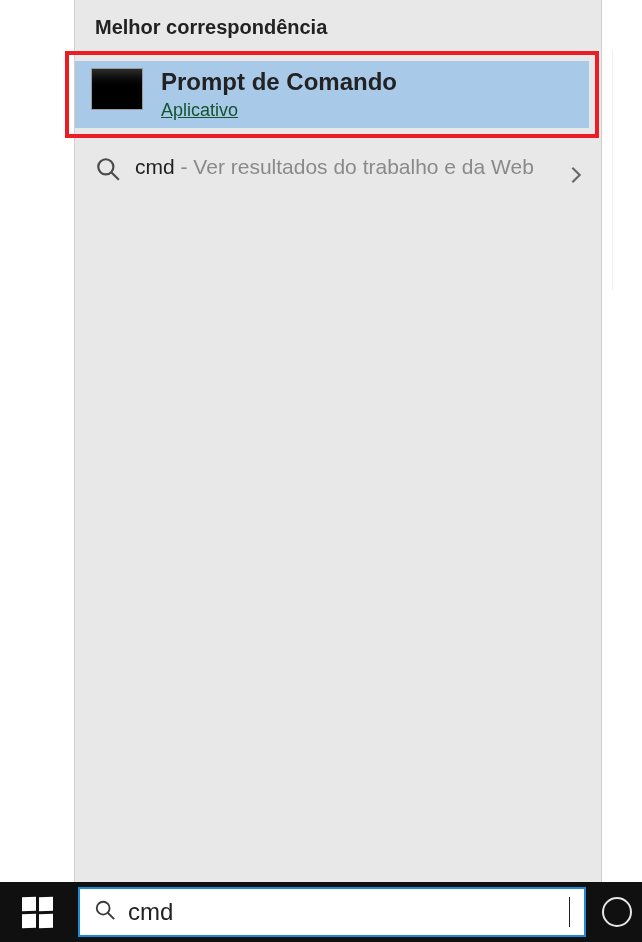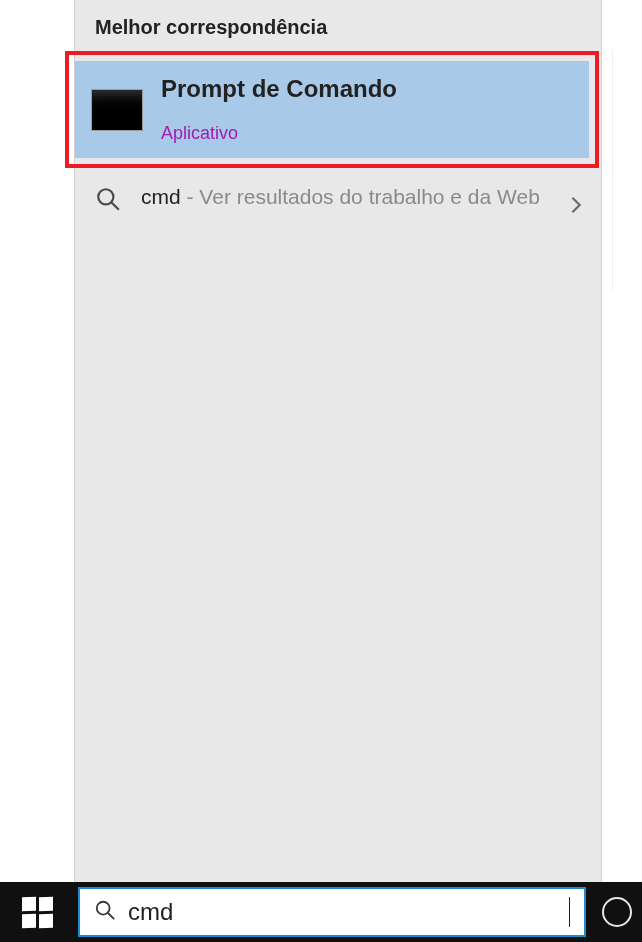--- a/index.html
+++ b/index.html
@@ -39,42 +39,41 @@
 
     .best-match{
       margin:0 0 0 -10px;
       width:534px;
       padding:6px;
       border:4px solid #ec1c24;
     }
     .best-match-inner{
       background:#a9c9e8;
       display:flex;
-      align-items:center;
       gap:18px;
-      padding:14px 16px;
+      padding:7px 16px;
       cursor:pointer;
     }
     .cmd-icon{
       width:52px; height:42px;
       background:#000;
       border:1px solid #9a9a9a;
       box-shadow: inset 0 14px 14px -10px #3d3d3d;
     }
     .bm-text .title{
       font-size:24px; font-weight:600; color:#222;
     }
     .bm-text .sub{
-      font-size:18px; color:#a21caf; margin-top:20px;
+      font-size:18px; color:#14532d; margin-top:4px;text-decoration:underline;
     }
 
     .web-row{
       display:flex;
       align-items:flex-start;
-      gap:20px;
+      gap:14px;
       padding:14px 20px;
       cursor:pointer;
       position:relative;
     }
     .mag-icon{
       width:26px; height:26px;
       flex:0 0 26px;
       margin-top:4px;
     }
     .mag-icon svg { width:26px; height:26px; }

